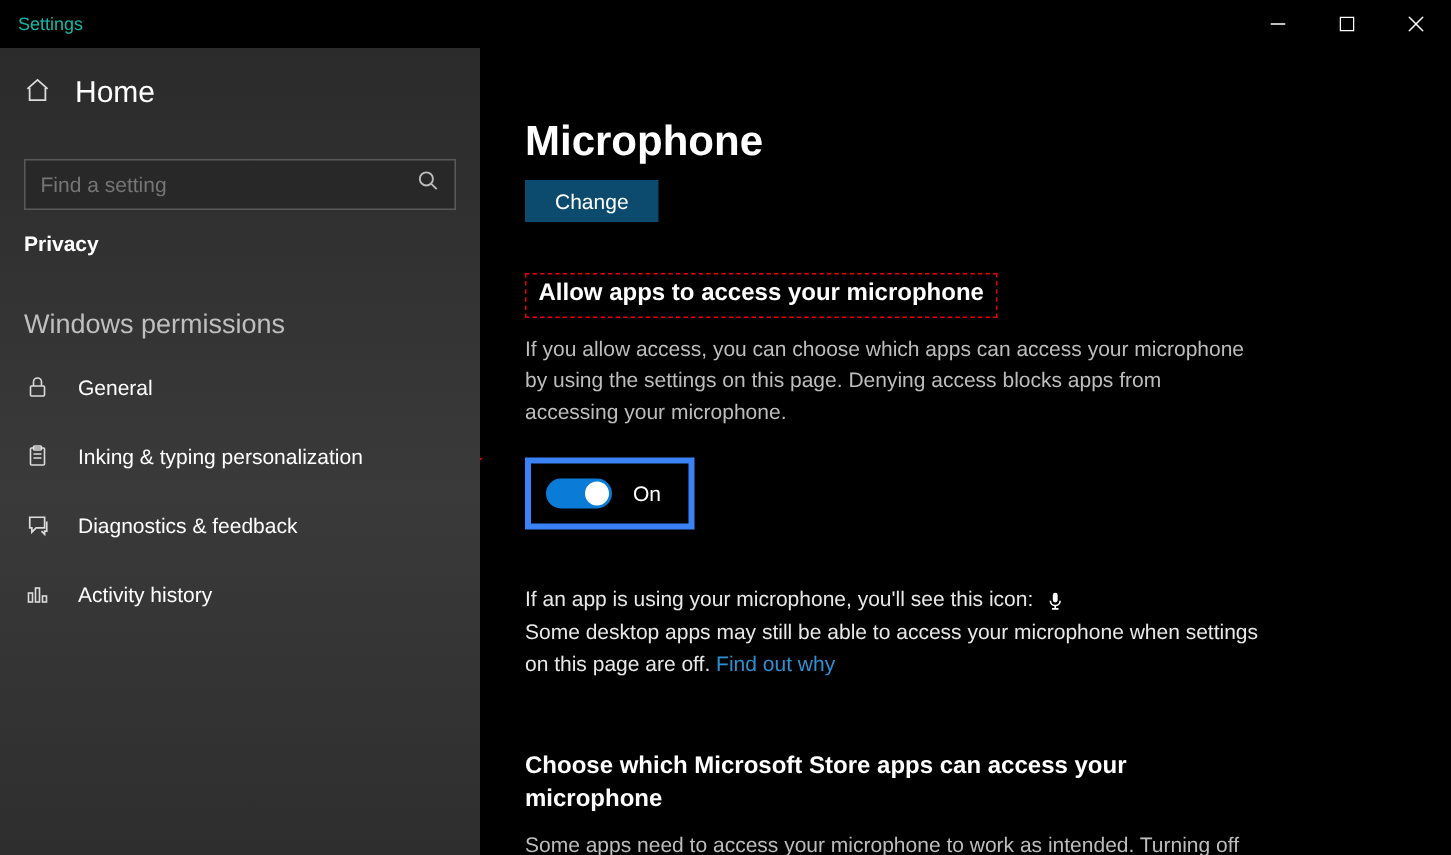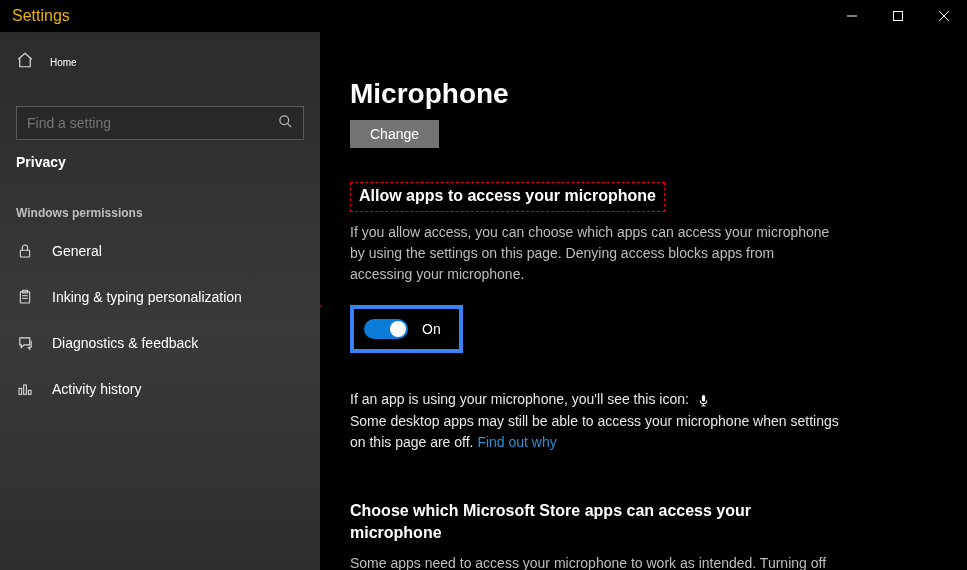--- a/index.html
+++ b/index.html
@@ -1,43 +1,43 @@
 <!DOCTYPE html>
 <html><head>
 <meta charset="utf-8">
 <style>
 * { margin: 0; padding: 0; box-sizing: border-box; font-family: "Segoe UI", -apple-system, sans-serif; }
 body { width: 967px; height: 570px; background: #000; color: #fff; overflow: hidden; position: relative; }
 
 .titlebar { height: 32px; display: flex; align-items: center; background: #000; }
-.titlebar .title { font-size: 16px; color: #eab308; padding-left: 12px; flex: 1; }
+.titlebar .title { font-size: 12px; color: #14b8a6; padding-left: 12px; flex: 1; }
 .titlebar .ctrls { display: flex; }
 .titlebar .ctrl { width: 46px; height: 32px; display: flex; align-items: center; justify-content: center; color: #fff; }
 .titlebar .ctrl svg { width: 10px; height: 10px; stroke: #fff; }
 
 .main { display: flex; height: calc(100% - 32px); }
 
 .sidebar { width: 320px; background: linear-gradient(180deg, #2b2b2b 0%, #303030 20%, #3a3a3a 55%, #2e2e2e 100%); padding: 0 0 10px 0; display: flex; flex-direction: column; }
 .home-row { display: flex; align-items: center; gap: 16px; height: 44px; margin-top: 8px; padding: 0 16px; }
 .home-row .icon { width: 18px; }
-.home-row .lbl { font-size: 10px; }
+.home-row .lbl { font-size: 20px; }
 
 .searchbox { margin: 22px 16px 14px; height: 34px; border: 1px solid #5a5a5a; display: flex; align-items: center; padding: 0 10px; background: rgba(0,0,0,0.15); justify-content: flex-end; }
 .searchbox input { flex: 1; background: transparent; border: none; color: #bdbdbd; font-size: 14px; outline: none; }
 .searchbox .sicon { color: #bbb; }
 
 .cat-title { font-size: 14px; font-weight: 600; color: #fff; padding: 0 16px; margin-bottom: 28px; }
-.group-head { font-size: 12px; color: #bfbfbf; padding: 0 16px; margin: 8px 0 8px; font-weight: bold; }
+.group-head { font-size: 18px; color: #bfbfbf; padding: 0 16px; margin: 8px 0 8px; }
 
 .nav-item { display: flex; align-items: center; gap: 18px; height: 46px; padding: 0 16px; font-size: 14px; color: #fff; }
 .nav-item .icon { width: 18px; display:flex; align-items:center; justify-content:center; color:#dcdcdc; }
 
 .content { flex: 1; background: #000; padding: 22px 0 0 30px; overflow: hidden; position: relative; }
 .page-title { font-size: 28px; font-weight: 600; margin-bottom: 10px; margin-top: 24px; }
-.change-btn { background: #737373; color: #fff; border: none; font-size: 14px; padding: 6px 20px; margin-bottom: 34px; }
+.change-btn { background: #0c4a6e; color: #fff; border: none; font-size: 14px; padding: 6px 20px; margin-bottom: 34px; }
 
 .section-h { font-size: 16px; font-weight: 600; margin-bottom: 10px; }
 .section-h.hl { border: 1.5px dashed #e60000; padding: 4px 8px 6px; display: inline-block; }
 .body-text { font-size: 14px; color: #bdbdbd; line-height: 1.5; max-width: 480px; margin-bottom: 20px; }
 .body-text2 { font-size: 14px; color: #e8e8e8; line-height: 1.55; max-width: 500px; }
 .link { color: #2e90d1; cursor: pointer; }
 
 .toggle-wrap { border: 4px solid #3b82f6; display: inline-flex; align-items: center; gap: 14px; padding: 10px 18px 10px 10px; margin-bottom: 14px; }
 .toggle { width: 44px; height: 20px; border-radius: 20px; background: #0a7bd6; position: relative; }
 .toggle .knob { position: absolute; right: 2px; top: 2px; width: 16px; height: 16px; border-radius: 50%; background: #fff; }

